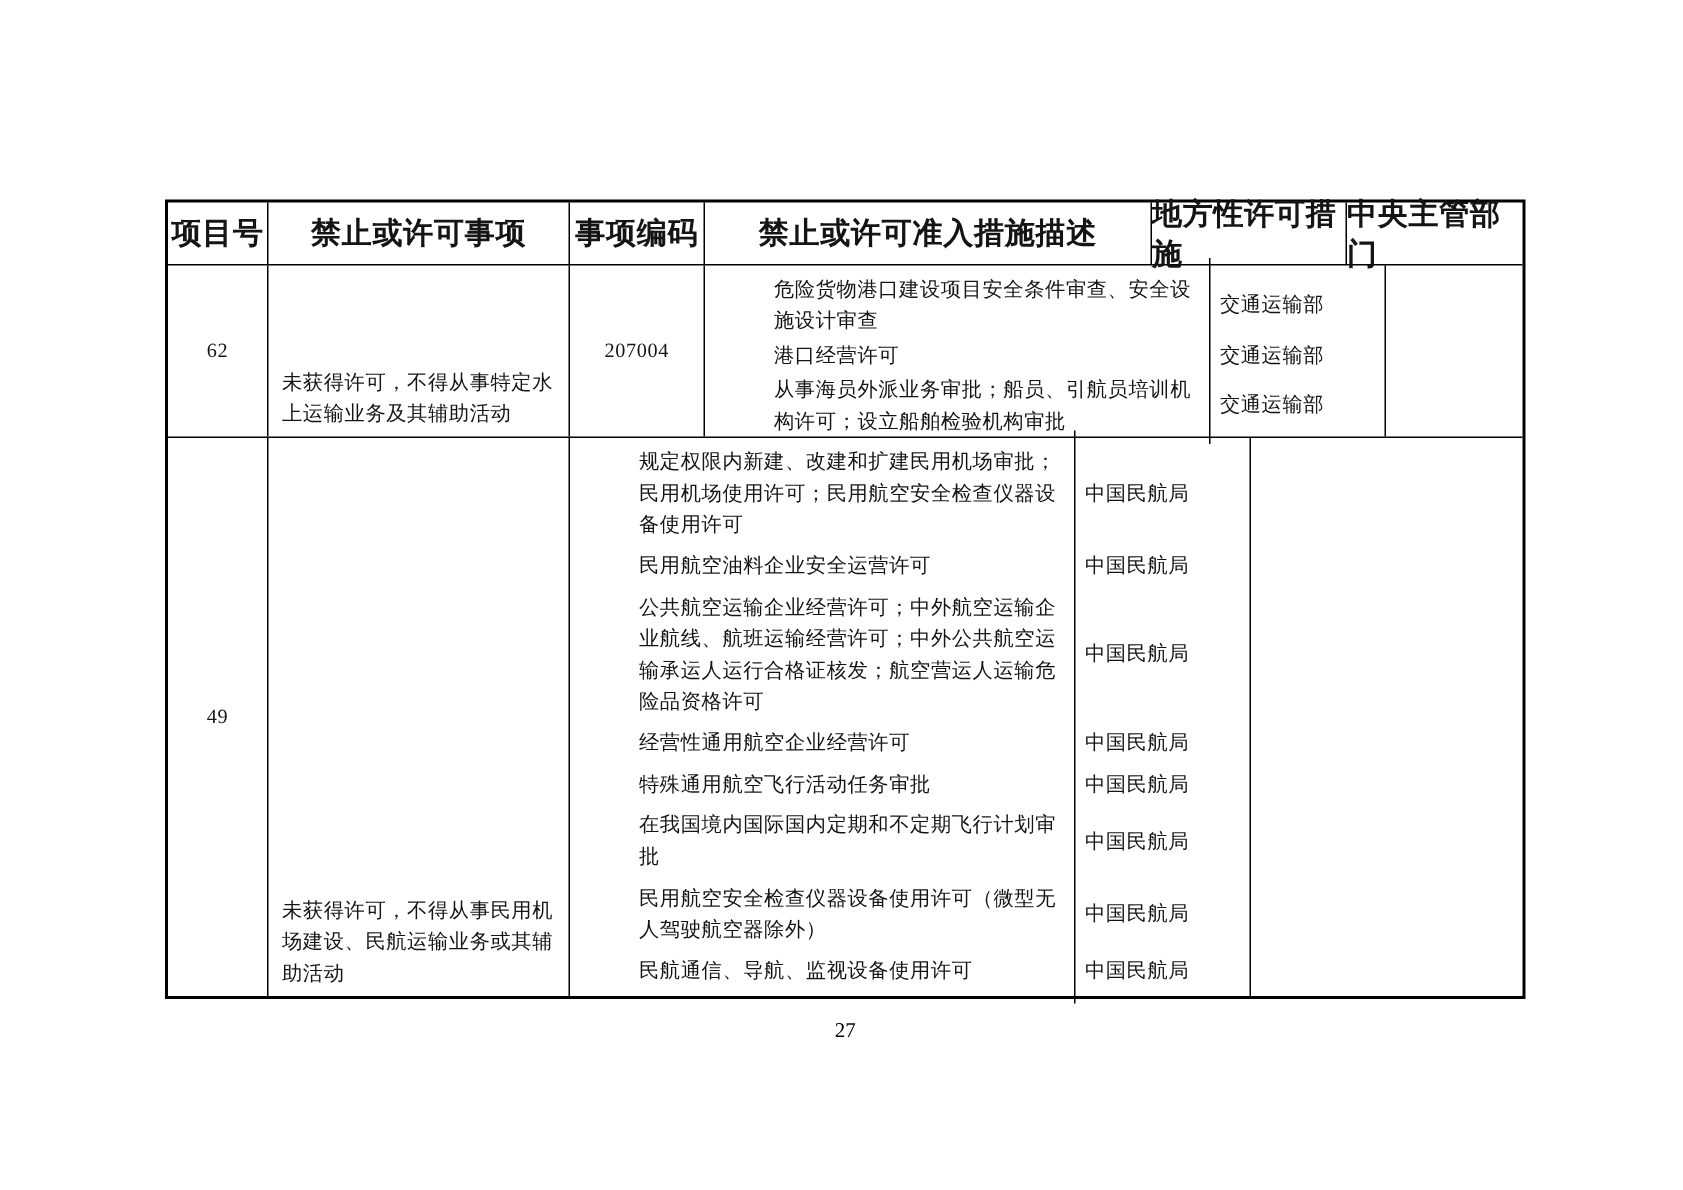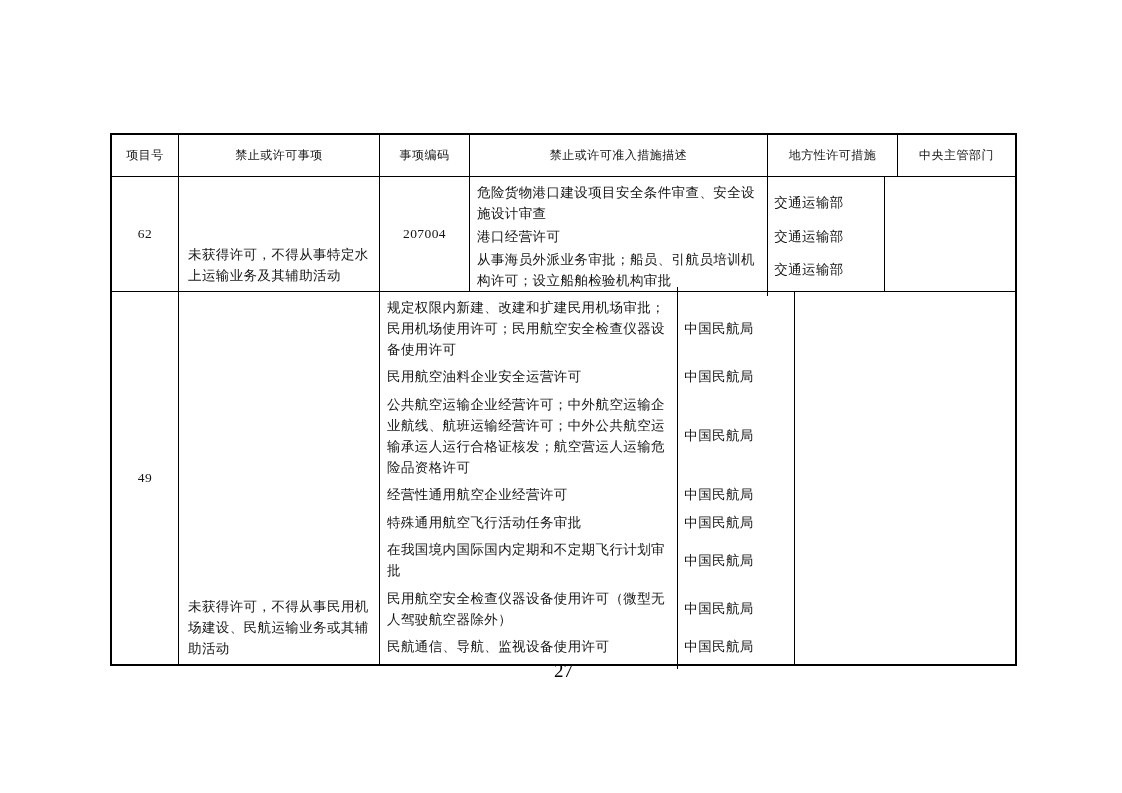--- a/index.html
+++ b/index.html
@@ -22,22 +22,22 @@
     top: 133px;
     width: 907px;
     border: 2px solid #000;
     box-sizing: border-box;
     background: #fff;
   }
   .thead {
     display: flex;
     height: 41px;
     border-bottom: 1px solid #000;
-    font-weight: normal;
-    font-size: 12px;
+    font-weight: bold;
+    font-size: 20px;
     letter-spacing: 0.5px;
   }
   .thead .cell {
     display: flex;
     align-items: center;
     justify-content: center;
     box-sizing: border-box;
     border-right: 1px solid #000;
   }
   .thead .cell:last-child { border-right: none; }
@@ -88,20 +88,21 @@
     font-size: 14px;
     letter-spacing: 0;
   }
   .c-measures {
     width: 415px;
     position: relative;
     display: flex;
     flex-direction: column;
     justify-content: space-between;
     padding: 5px 0;
+    margin-left: 39px;
   }
   .c-measures::after {
     content: "";
     position: absolute;
     top: -5px;
     bottom: -5px;
     left: 297px;
     width: 1px;
     background: #000;
   }
@@ -118,24 +119,24 @@
     width: 118px;
     box-sizing: border-box;
     padding: 1px 6px 1px 8px;
   }
   .c-local {
     flex: 1;
   }
   .page-number {
     position: absolute;
     left: 110px;
-    top: 660px;
+    top: 680px;
     width: 907px;
     text-align: center;
-    font-size: 19px;
+    font-size: 14px;
     color: #000;
   }
 </style>
 </head>
 <body>
 
 <div class="page">
 
   <div class="doc-table">
 

